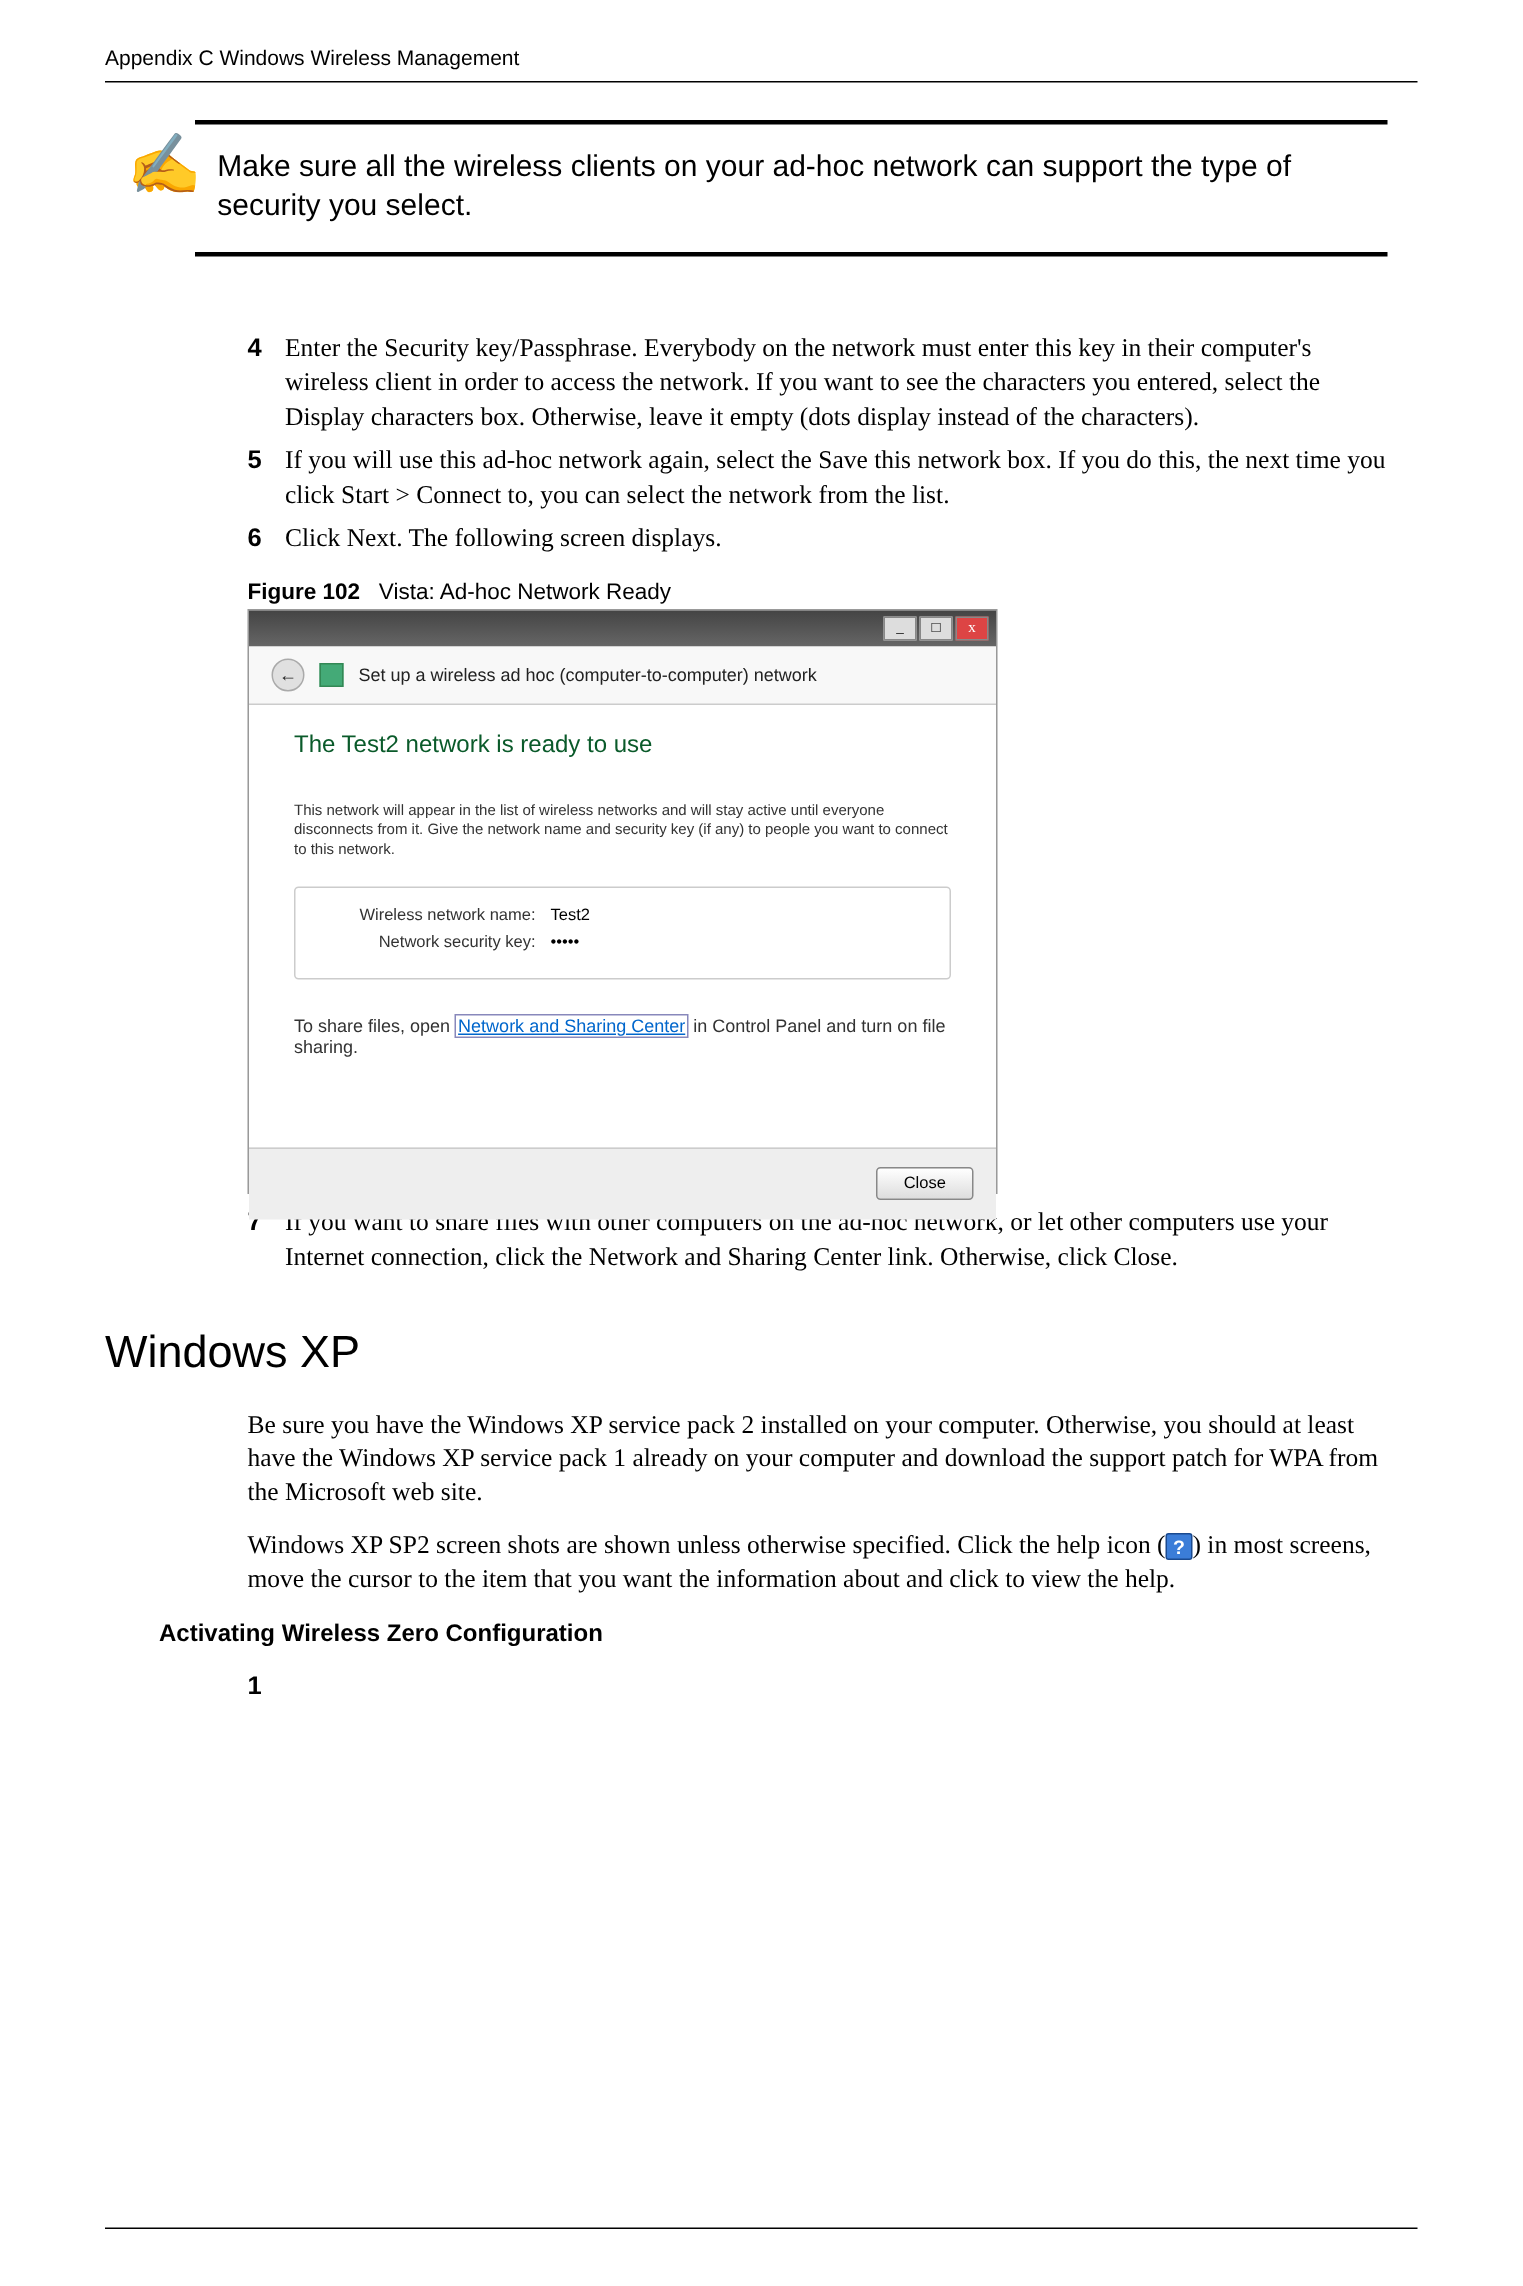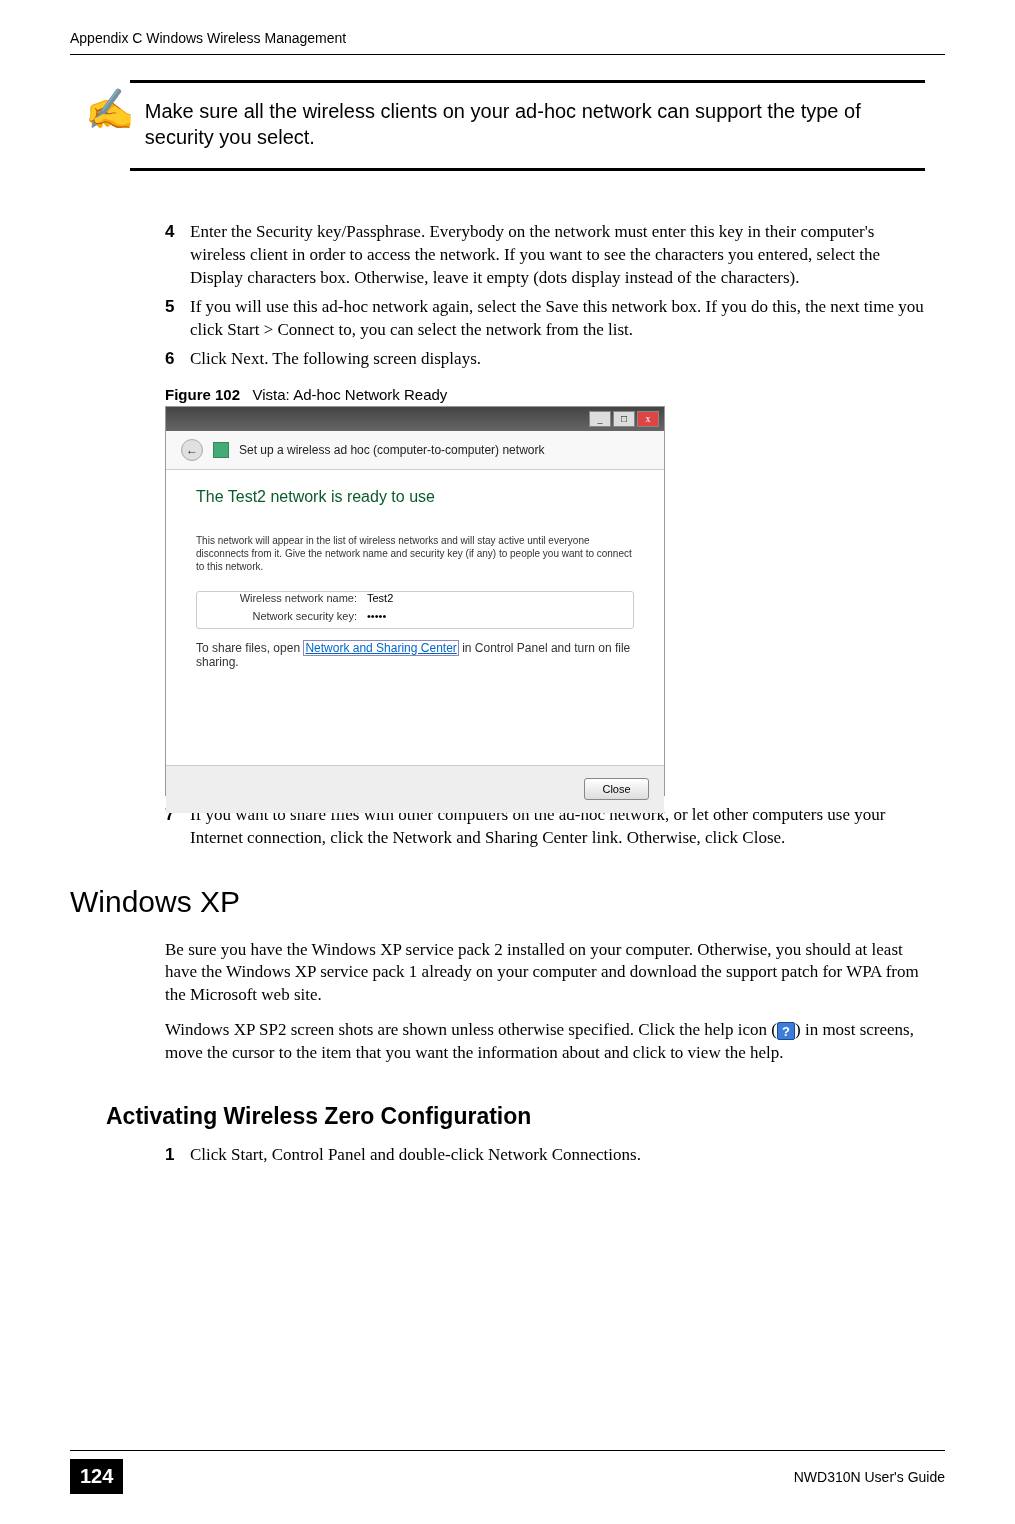--- a/index.html
+++ b/index.html
@@ -154,22 +154,22 @@
     }
     .ready-desc {
       font-size: 10px;
       color: #333;
       line-height: 1.3;
       margin-bottom: 18px;
     }
     .info-box {
       border: 1px solid #ccc;
       border-radius: 3px;
-      padding: 0 20px;
-      margin-bottom: 12px;
+      padding: 12px 20px;
+      margin-bottom: 24px;
     }
     .info-row {
       display: flex;
       gap: 10px;
       font-size: 11px;
       margin-bottom: 6px;
     }
     .info-label {
       width: 140px;
       text-align: right;
@@ -217,24 +217,24 @@
     .body-para {
       margin-left: 95px;
       margin-right: 20px;
       font-size: 17px;
       line-height: 1.35;
       margin-bottom: 12px;
       font-family: Georgia, 'Times New Roman', serif;
     }
     .section-h2 {
       font-family: Arial, Helvetica, sans-serif;
-      font-size: 23px;
+      font-size: 16px;
       font-weight: bold;
       margin-left: 36px;
-      margin-top: 38px;
+      margin-top: 16px;
       margin-bottom: 14px;
     }
     .help-icon {
       display: inline-block;
       width: 18px;
       height: 18px;
       background: #3b7dd8;
       border: 1px solid #1a4a90;
       color: #fff;
       font-family: Arial, sans-serif;
@@ -361,25 +361,18 @@
 
 <div class="body-para">
   <span>Windows XP SP2 screen shots are shown unless otherwise specified. Click the help icon (</span><span class="help-icon">?</span><span>) in most screens, move the cursor to the item that you want the information about and click to view the help.</span>
 </div>
 
 <div class="section-h2">Activating Wireless Zero Configuration</div>
 
 <div class="steps">
   <div class="step">
     <div class="step-num">1</div>
-    <div class="step-text">
-      <span>Click </span><b>Start</b><span>, </span><b>Control Panel</b><span> and double-click </span><b>Network Connections</b><span>.</span>
-    </div>
   </div>
 </div>
 
 <div class="footer">
   <div class="footer-line"></div>
-  <div class="footer-row">
-    <div class="page-num">124</div>
-    <div class="guide-name">NWD310N User's Guide</div>
-  </div>
 </div>
 
 </body></html>

